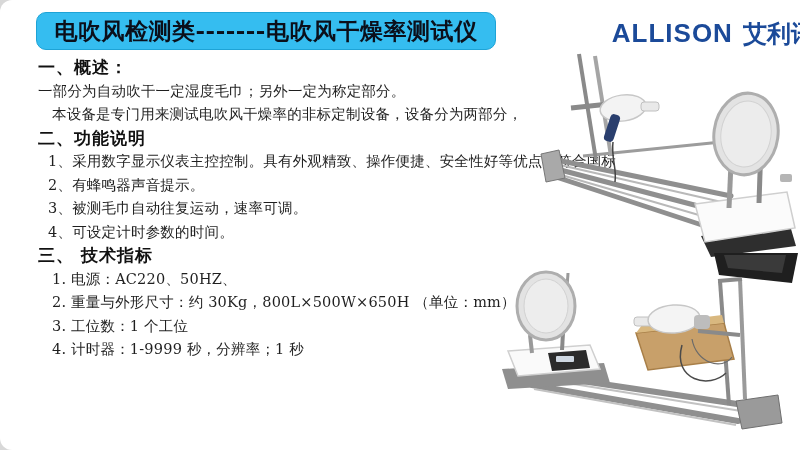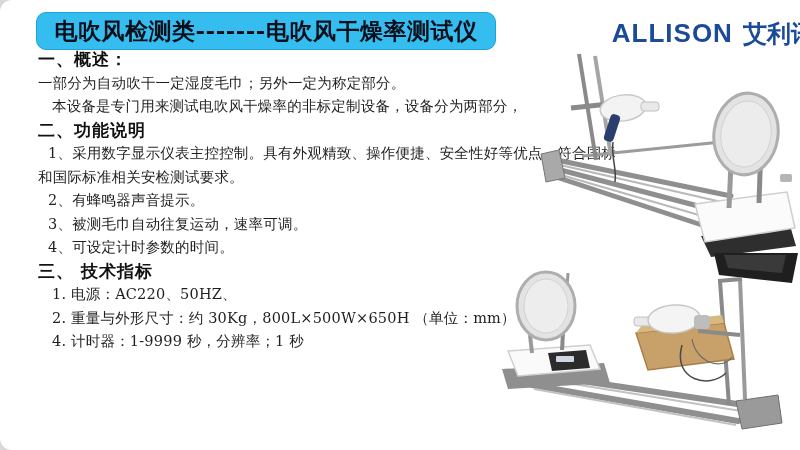--- a/index.html
+++ b/index.html
@@ -33,21 +33,21 @@
     position:absolute;right:14px;top:18px;
     color:#1b4a99;
     font-family:"Liberation Sans","DejaVu Sans",sans-serif;
     white-space:nowrap;
   }
   .logo-latin{font-weight:800;font-size:26px;letter-spacing:1px;text-align:right;}
   .logo-cn{font-weight:800;font-size:24px;margin-left:10px;}
   .logo-reg{font-size:11px;font-weight:700;position:relative;top:-12px;left:2px;}
   
   .content{
-    position:absolute;left:38px;top:48px;width:520px;
+    position:absolute;left:38px;top:56px;width:520px;
     color:#1f1f1f;
   }
   .h{
     height:23.5px;line-height:23.5px;
     font-size:17px;font-weight:700;color:#111;
     letter-spacing:1px;
     white-space:nowrap;
   }
   .l{
     height:23.5px;line-height:23.5px;
@@ -76,28 +76,28 @@
     <span class="logo-latin">ALLISON</span><span class="logo-cn">艾利讯</span><span class="logo-reg">®</span>
   </div>
 
   <div class="content">
     <div class="h">一、概述：</div>
     <div class="l">一部分为自动吹干一定湿度毛巾；另外一定为称定部分。</div>
     <div class="l ind2">本设备是专门用来测试电吹风干燥率的非标定制设备，设备分为两部分，</div>
 
     <div class="h">二、功能说明</div>
     <div class="l ind1">1、采用数字显示仪表主控控制。具有外观精致、操作便捷、安全性好等优点。符合国标</div>
-    <div class="l">和国际标准相关安检测试要求。</div>
     <div class="l ind1">2、有蜂鸣器声音提示。</div>
     <div class="l ind1">3、被测毛巾自动往复运动，速率可调。</div>
     <div class="l ind1">4、可设定计时参数的时间。</div>
 
     <div class="h">三、 技术指标</div>
     <div class="l ind2">1. 电源：AC220、50HZ、</div>
     <div class="l ind2">2. 重量与外形尺寸：约 30Kg，800L×500W×650H （单位：mm）</div>
+    <div class="l ind2">3. 工位数：1 个工位</div>
     <div class="l ind2">4. 计时器：1-9999 秒，分辨率；1 秒</div>
   </div>
 
   <div class="fig fig-top">
     <svg viewBox="0 0 266 214" xmlns="http://www.w3.org/2000/svg">
 
       <g stroke="#8f8f8f" stroke-width="5" stroke-linecap="round" fill="none">
         <line x1="14" y1="112" x2="198" y2="150"></line>
         <line x1="16" y1="121" x2="188" y2="166"></line>
         <line x1="20" y1="130" x2="178" y2="182"></line>

